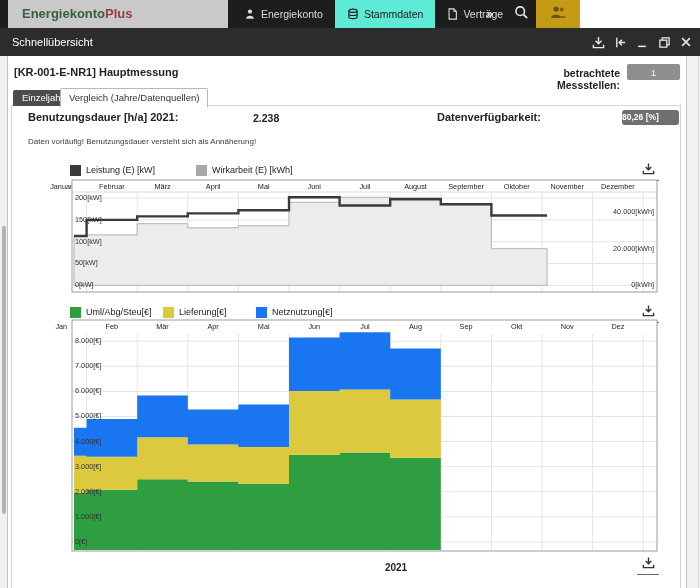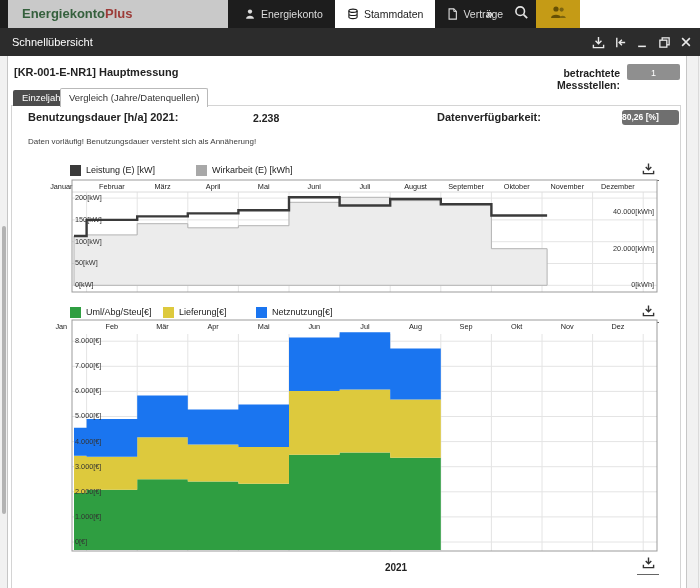--- a/index.html
+++ b/index.html
@@ -8,21 +8,21 @@
        -webkit-font-smoothing:antialiased;}
   .abs{position:absolute;}
   
   .topbar{left:0;top:0;width:580px;height:28px;background:#1d1d1d;}
   .brand{left:8px;top:0;width:220px;height:28px;background:#c9c9c9;
          font-size:13px;font-weight:bold;line-height:28px;padding-left:14px;box-sizing:border-box;}
   .brand .p1{color:#35603d;}
   .brand .p2{color:#9c3b38;}
   .nav{left:232px;top:0;height:28px;display:flex;align-items:stretch;}
   .nav-item{display:flex;align-items:center;gap:5px;padding:0 12px;font-size:10.5px;color:#dcdcdc;cursor:pointer;}
-  .nav-item.active{background:#ffffff;color:#1a1a1a;}
+  .nav-item.active{background:#5eead4;color:#1a1a1a;}
   .nav-item svg{display:block;}
   .tb-right{right:0;top:0;height:28px;display:flex;align-items:center;}
   .overflow{color:#dcdcdc;font-size:12px;font-weight:bold;padding:0 14px;cursor:pointer;letter-spacing:-1px;}
   .searchbtn{width:30px;height:28px;display:flex;align-items:center;justify-content:center;cursor:pointer;}
   .userbtn{width:44px;height:28px;background:#c59b16;display:flex;align-items:center;justify-content:center;cursor:pointer;}
   
   .titlebar{left:0;top:28px;width:700px;height:28px;background:#2c2c2c;}
   .tb-title{left:12px;top:36px;color:#ffffff;font-size:11px;font-weight:normal;}
   .win-icons{right:6px;top:28px;height:28px;display:flex;align-items:center;gap:6px;}
   .win-ic{width:16px;height:16px;display:flex;align-items:center;justify-content:center;cursor:pointer;}

